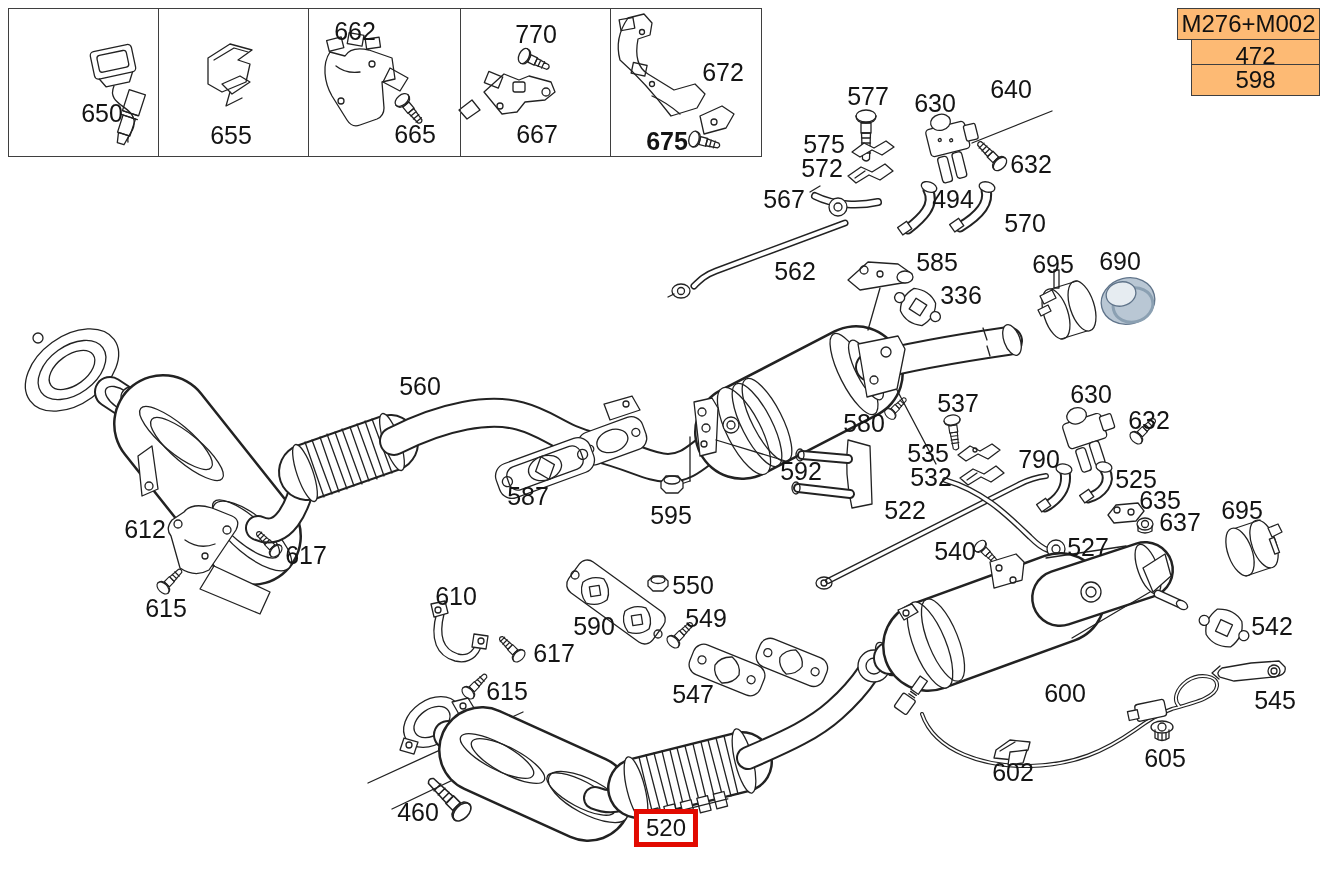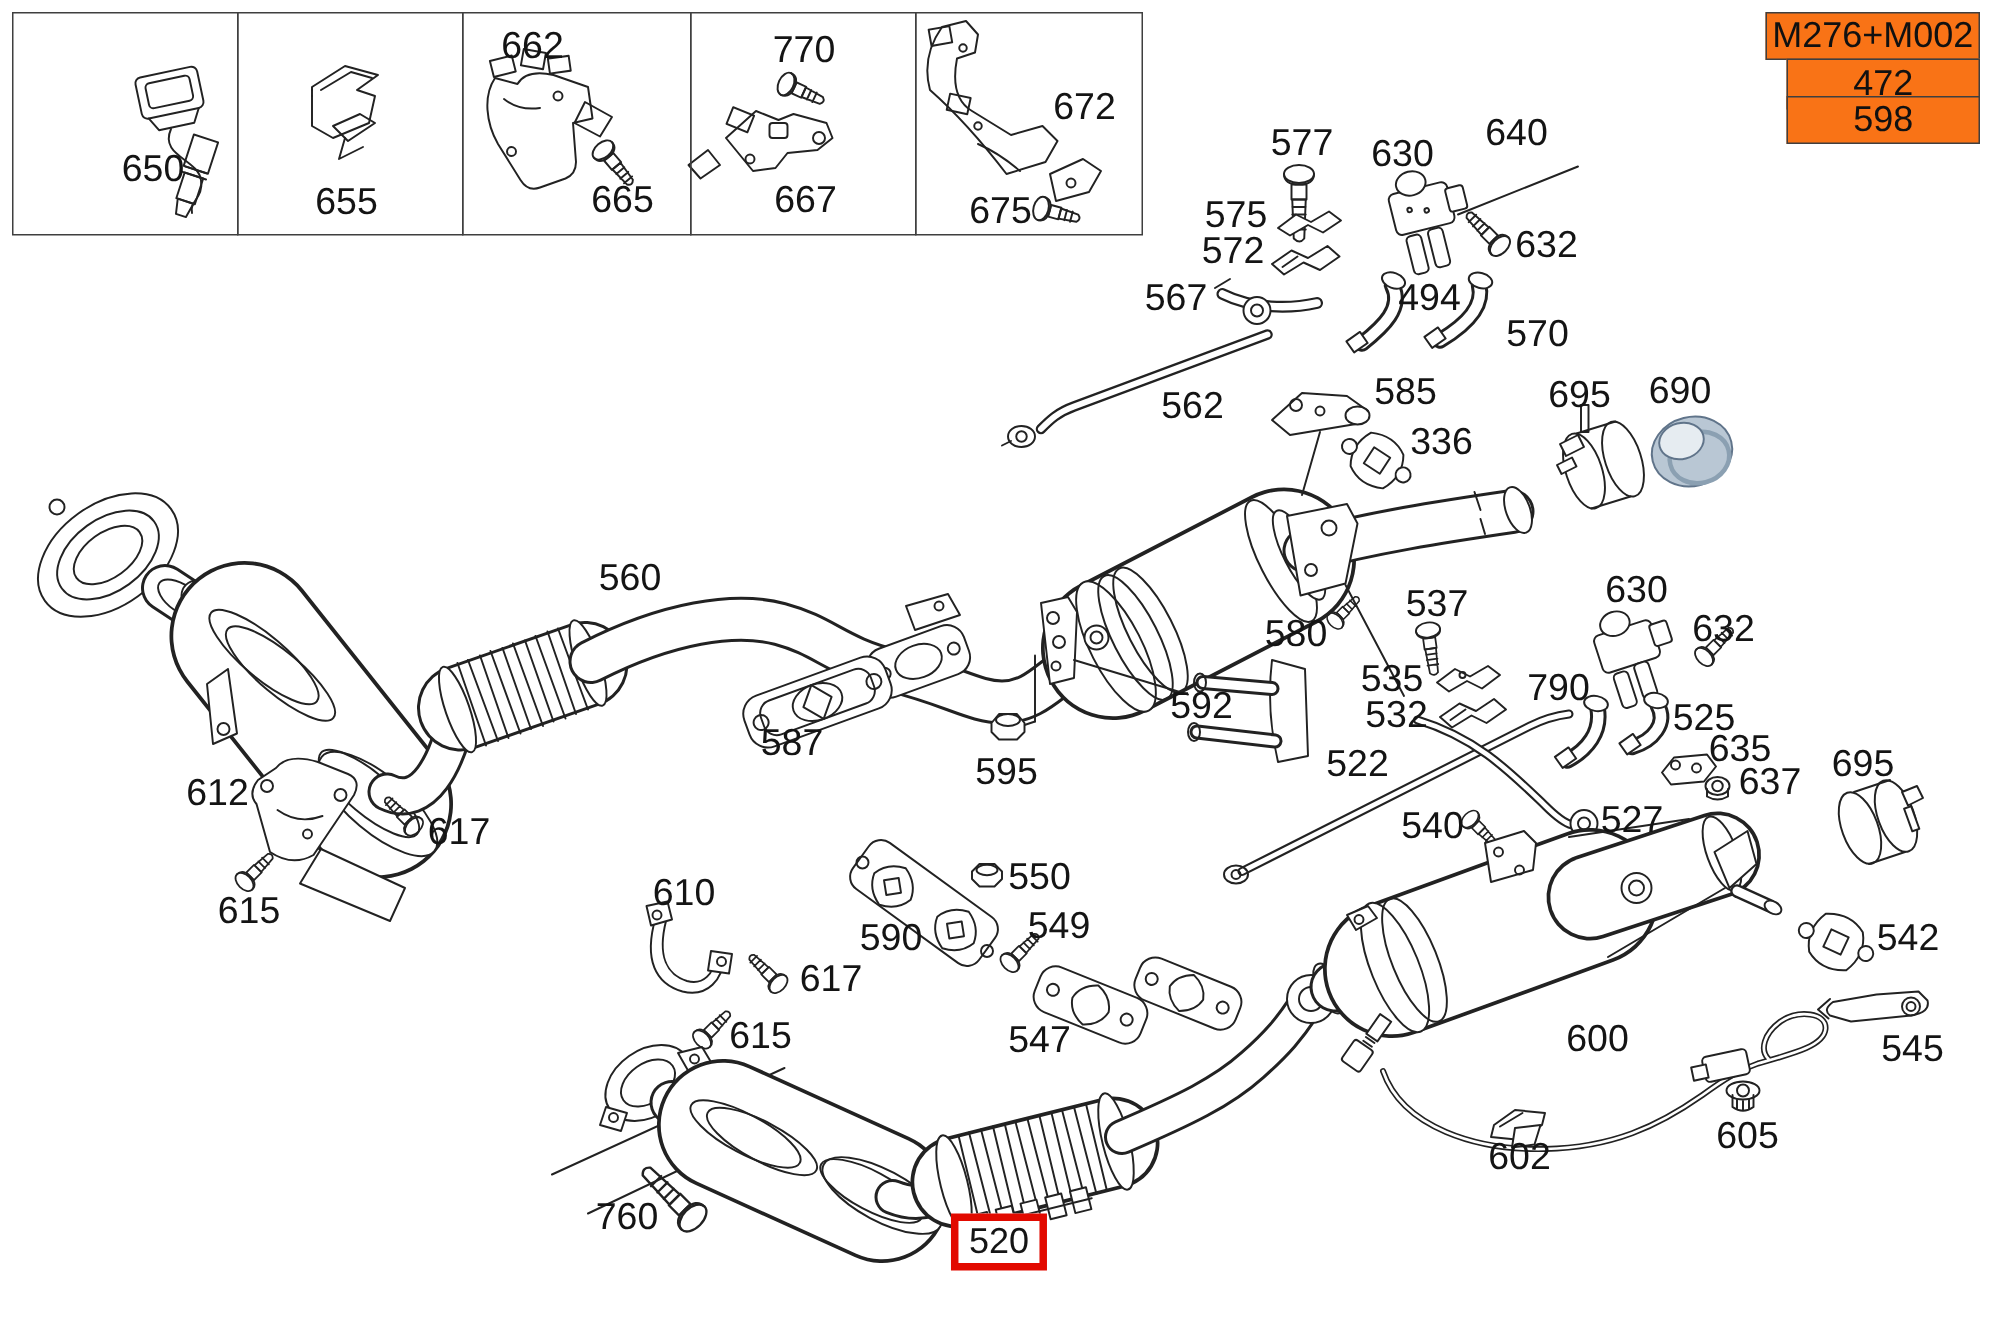--- a/index.html
+++ b/index.html
@@ -1,21 +1,21 @@
 <!DOCTYPE html>
 <html><head>
 <meta charset="utf-8">
 <style>
   html,body{margin:0;padding:0;background:#ffffff;}
   body{font-family:"Liberation Sans",sans-serif;}
   .stage{position:relative;width:1326px;height:881px;background:#fff;overflow:hidden;}
   svg.art{position:absolute;left:0;top:0;}
   .thumb-cell{position:absolute;top:8px;height:149px;border:1px solid #3f3f3f;background:transparent;box-sizing:border-box;}
   .code-cell{position:absolute;border:1px solid #3f3f3f;display:flex;align-items:center;justify-content:center;
-             font-size:24px;color:#111;box-sizing:border-box;background:#f97316;}
+             font-size:24px;color:#111;box-sizing:border-box;background:#fdba74;}
   #callout-layer{position:absolute;left:0;top:0;width:100%;height:100%;pointer-events:none;}
   .callout{position:absolute;transform:translate(-50%,-50%);font-size:25px;color:#141414;line-height:1;
            white-space:nowrap;pointer-events:auto;cursor:pointer;}
   .callout.highlighted{border:5px solid #e20a00;background:#fff;padding:2px 7px;font-size:24px;font-weight:400;}
 </style>
 </head>
 <body>
 
 <div class="stage">
 
@@ -622,21 +622,21 @@
   </div>
 
   <div id="callout-layer">
       <span class="callout" style="left: 57px; top: 113px; margin-left: 45px;">650</span>
       <span class="callout" style="left: 231px; top: 135px;">655</span>
       <span class="callout" style="left: 355px; top: 31px;">662</span>
       <span class="callout" style="left: 415px; top: 134px;">665</span>
       <span class="callout" style="left: 536px; top: 34px;">770</span>
       <span class="callout" style="left: 537px; top: 134px;">667</span>
       <span class="callout" style="left: 723px; top: 72px;">672</span>
-      <span class="callout" style="left: 667px; top: 141px;">675</span>
+      <span class="callout" style="left: 667px; top: 141px; font-weight: bold;">675</span>
       <span class="callout" style="left: 868px; top: 96px;">577</span>
       <span class="callout" style="left: 935px; top: 103px;">630</span>
       <span class="callout" style="left: 1011px; top: 89px;">640</span>
       <span class="callout" style="left: 1031px; top: 164px;">632</span>
       <span class="callout" style="left: 824px; top: 144px;">575</span>
       <span class="callout" style="left: 822px; top: 168px;">572</span>
       <span class="callout" style="left: 784px; top: 199px;">567</span>
       <span class="callout" style="left: 953px; top: 199px;">494</span>
       <span class="callout" style="left: 1025px; top: 223px;">570</span>
       <span class="callout" style="left: 795px; top: 271px;">562</span>
@@ -670,16 +670,16 @@
       <span class="callout" style="left: 456px; top: 596px;">610</span>
       <span class="callout" style="left: 594px; top: 626px;">590</span>
       <span class="callout" style="left: 693px; top: 585px;">550</span>
       <span class="callout" style="left: 706px; top: 618px;">549</span>
       <span class="callout" style="left: 554px; top: 653px;">617</span>
       <span class="callout" style="left: 507px; top: 691px;">615</span>
       <span class="callout" style="left: 693px; top: 694px;">547</span>
       <span class="callout" style="left: 145px; top: 529px;">612</span>
       <span class="callout" style="left: 306px; top: 555px;">617</span>
       <span class="callout" style="left: 166px; top: 608px;">615</span>
-      <span class="callout" style="left: 418px; top: 812px;">760</span>
+      <span class="callout" style="left: 418px; top: 812px;">460</span>
       <span class="callout highlighted" style="left: 666px; top: 828px; border-color: rgb(226, 10, 0);">520</span>
     </div>
 </div>
 
 </body></html>

